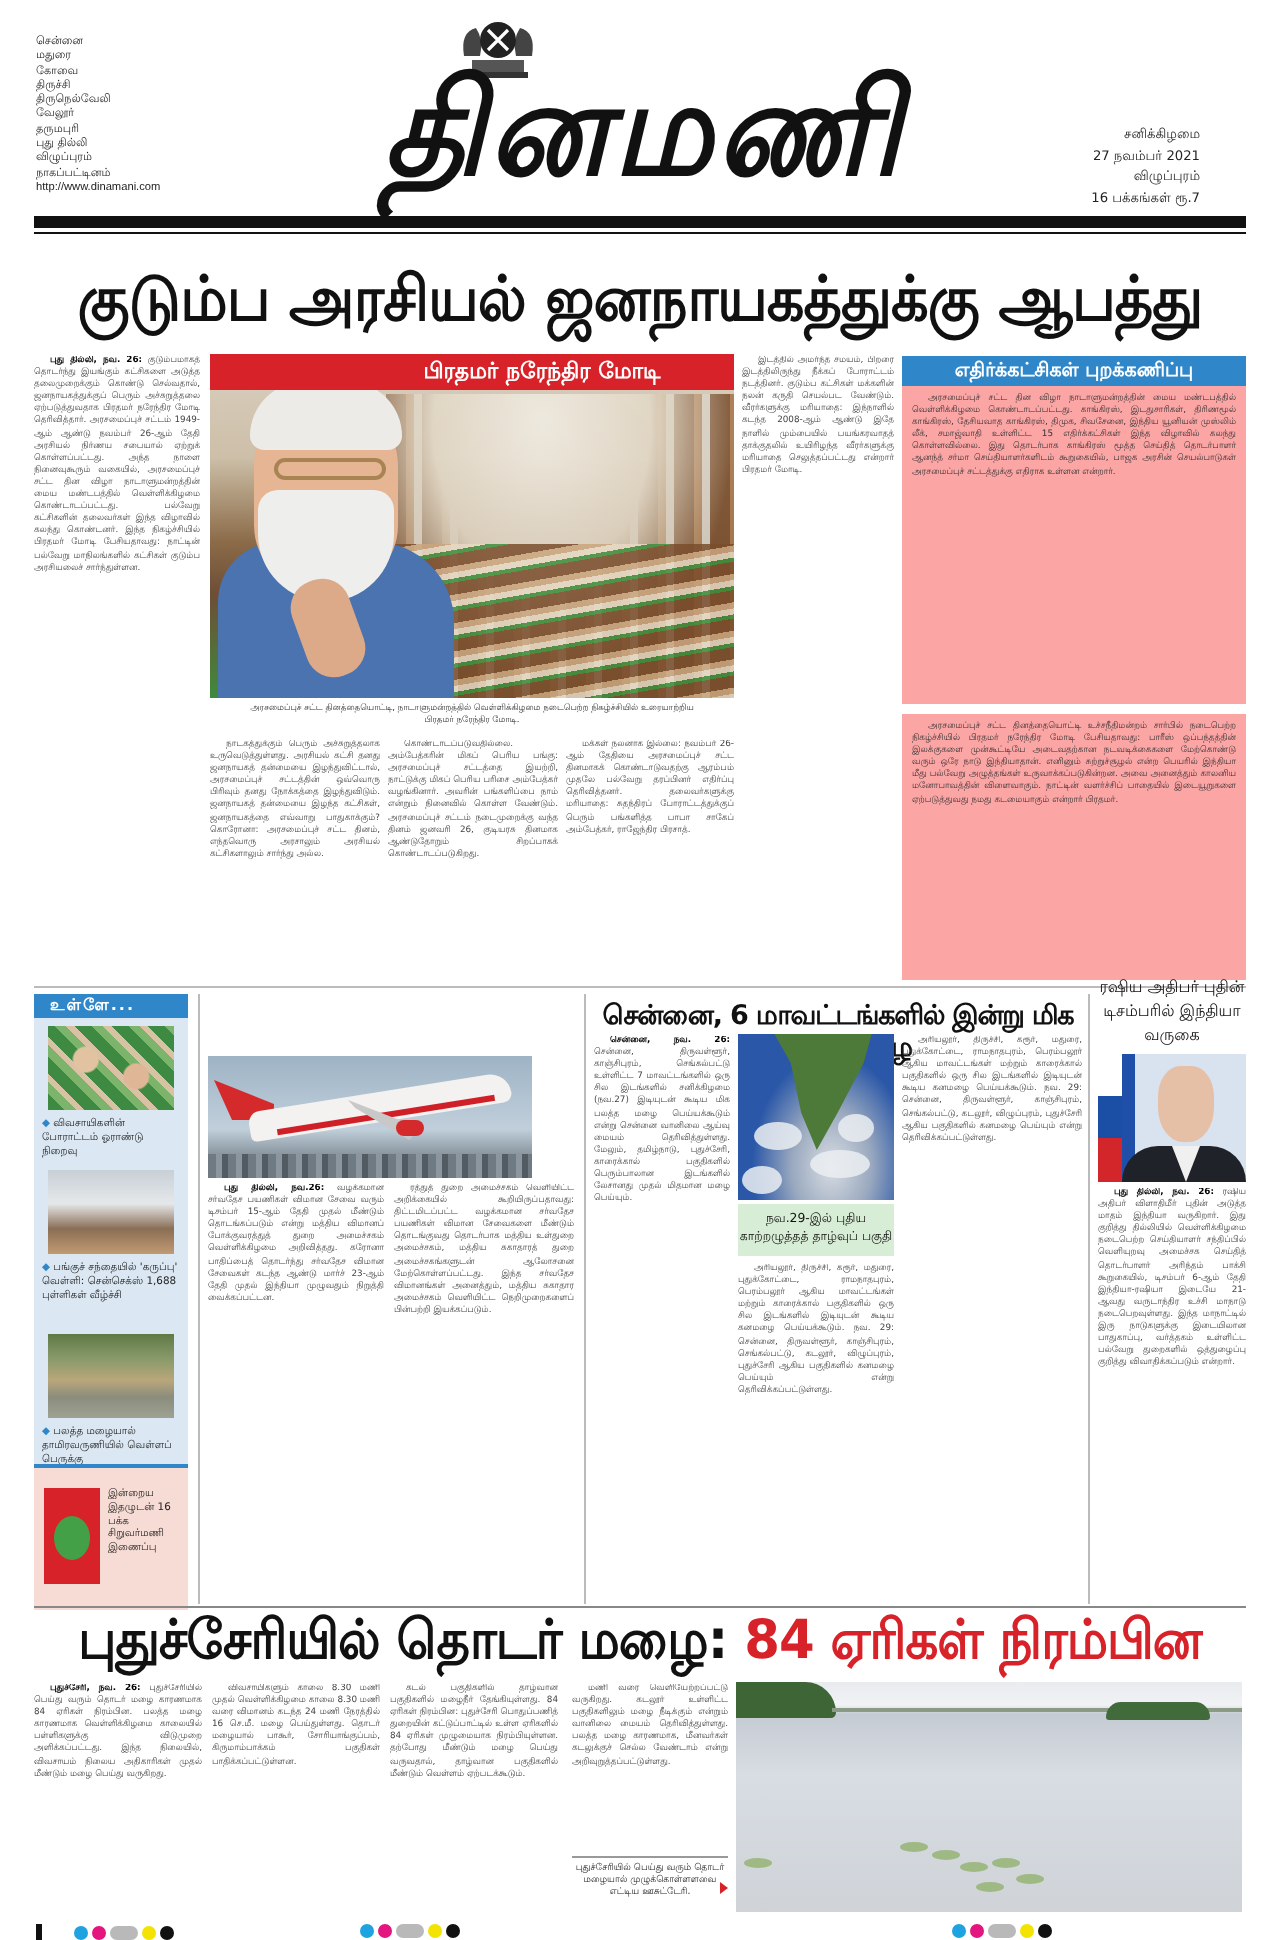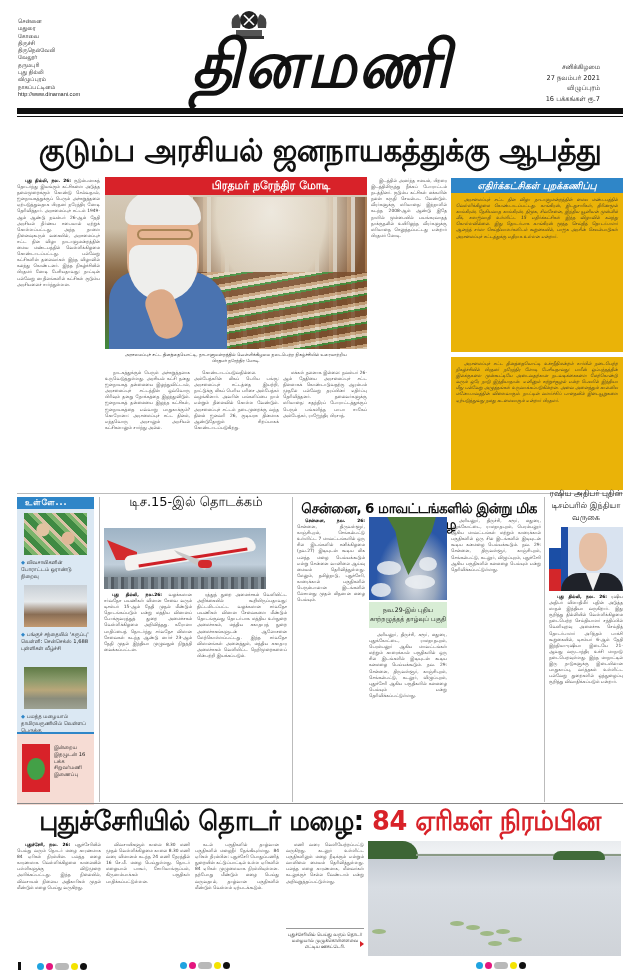--- a/index.html
+++ b/index.html
@@ -42,21 +42,21 @@
   .lead-photo .person .head { position: absolute; left: 18px; top: 10px; width: 72px; height: 98px; background: #e6b593; border-radius: 40px 40px 36px 36px; }
   .lead-photo .person .hair { position: absolute; left: 16px; top: 4px; width: 76px; height: 34px; background: #ecebe8; border-radius: 38px 38px 10px 10px; }
   .lead-photo .person .beard { position: absolute; left: 20px; top: 58px; width: 68px; height: 56px; background: #eeeeec; border-radius: 10px 10px 34px 34px; }
   .lead-photo .person .glasses { position: absolute; left: 28px; top: 42px; width: 56px; height: 11px; border: 2px solid #a88455; border-radius: 6px; }
   .lead-photo .person .hand { position: absolute; left: 40px; top: 102px; width: 30px; height: 50px; background: #dcaa88; border-radius: 14px; transform: rotate(-20deg); }
   .photo-banner { position: absolute; left: 105px; top: 177px; width: 262px; height: 18px; padding-left: 70px;
                   background: #d82229; color: #fff; font-size: 11px; font-weight: bold; line-height: 18px; text-align: center; }
   .photo-caption { position: absolute; left: 118px; top: 352px; width: 236px; font-size: 4.3px; line-height: 6px; text-align: center; color: #333; }
 
   
-  .blue-box { position: absolute; background: #eab308; font-style: italic; }
+  .blue-box { position: absolute; background: #fca5a5; }
   .blue-box .box-title { background: #2f86c8; color: #fff; text-align: center; font-weight: bold; font-size: 9.5px; line-height: 15px; height: 15px; }
   .blue-box .col-text { position: static; padding: 4px 5px; color: #333; }
 
   .divider-v { position: absolute; width: 1px; background: #bbb; }
   .divider-h { position: absolute; height: 1px; background: #bbb; }
 
   
   .ullae { position: absolute; left: 17px; top: 497px; width: 77px; height: 308px; background: #dbe8f3; }
   .ullae .title { background: #2f86c8; color: #fff; font-weight: bold; font-size: 8px; line-height: 12px; height: 12px; padding-left: 8px; letter-spacing: 1px; }
   .ullae .thumb { position: absolute; left: 7px; width: 63px; height: 42px; }
@@ -215,21 +215,20 @@
     <div class="txt">இன்றைய இதழுடன் 16 பக்க சிறுவர்மணி இணைப்பு</div>
   </div>
 </div>
 
 <div class="divider-h" style="left:17px; top:493px; width:606px;"></div>
 <div class="divider-v" style="left:99px; top:497px; height:305px;"></div>
 <div class="divider-v" style="left:292px; top:497px; height:305px;"></div>
 <div class="divider-v" style="left:544px; top:497px; height:305px;"></div>
 
 <div class="sub-head" style="left:104px; top:494px; width:184px;">
-  <div>டிச.15-இல் தொடக்கம்</div>
 </div>
 <div class="plane-photo">
   <div class="city"></div>
   <div class="tail"></div>
   <div class="fuselage"></div>
   <div class="stripe"></div>
   <div class="wing"></div>
   <div class="engine"></div>
 </div>
 <div class="col-text" style="left:104px; top:592px; width:88px; height:208px;">

